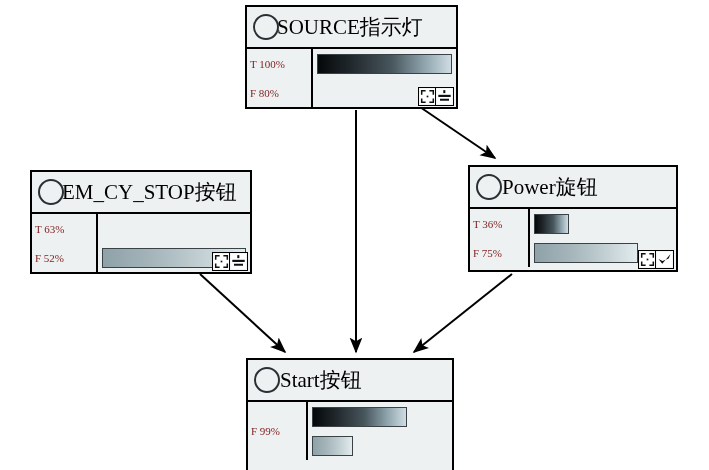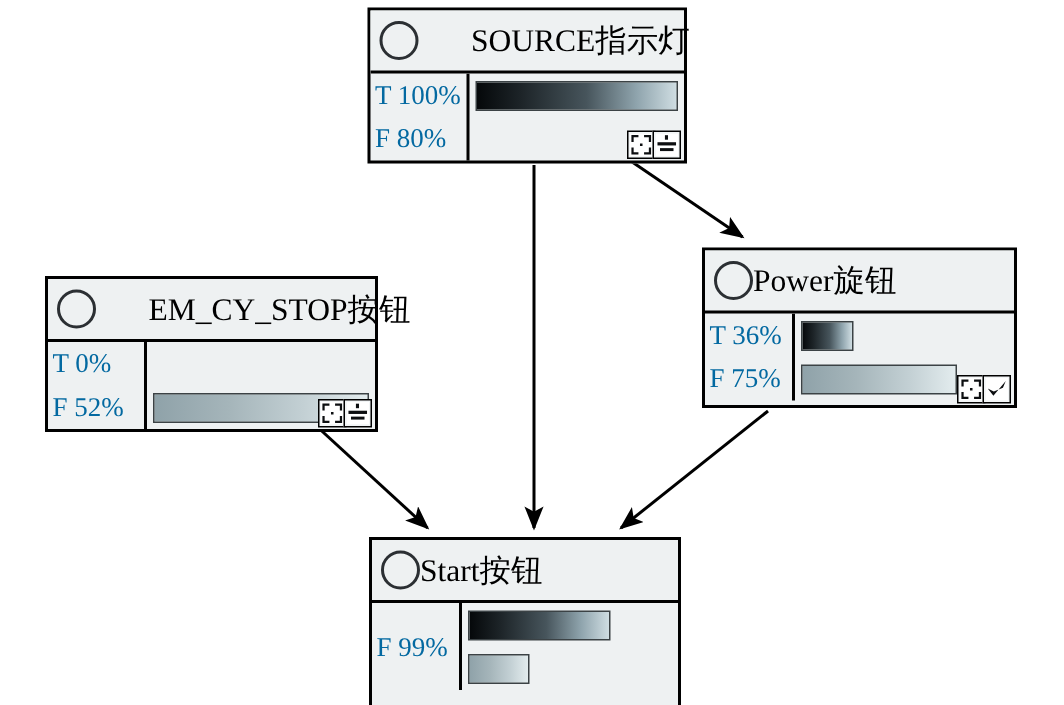--- a/index.html
+++ b/index.html
@@ -37,40 +37,40 @@
     margin-left:2px;
   }
   .node-title{
     flex:1 1 auto;
     font-size:21px;
     line-height:22px;
     color:#000;
     white-space:nowrap;
     letter-spacing:0px;
   }
-  .node-title.tight{ text-align:left; margin-left:-2px;padding-left:37px; }
+  .node-title.tight{ text-align:left; margin-left:-2px; }
 
   .node-body{
     display:flex;
     height:58px;
     box-sizing:border-box;
   }
   .labels{
     width:60px;flex:0 0 auto;
     border-right:2px solid #000;
     box-sizing:border-box;
     display:flex;flex-direction:column;
   }
   .labels.wide{width:66px;}
   .labels .lab{
     flex:1 1 50%;
     display:flex;align-items:center;
-    font-size:18px;
+    font-size:11px;
     padding-left:3px;
-    color:#0369a1;
+    color:#7f1d1d;
     white-space:nowrap;
   }
   .bars{
     flex:1 1 auto;
     display:flex;flex-direction:column;
     position:relative;
     box-sizing:border-box;
   }
   .barrow{
     flex:1 1 50%;
@@ -153,28 +153,28 @@
           <div class="cicon">
             <svg width="15" height="15" viewBox="0 0 16 16">
               <rect x="0" y="0" width="16" height="16" fill="#ffffff"></rect>
               <rect x="6.7" y="1.2" width="2.2" height="3.2" fill="#0d0f11"></rect>
               <rect x="1.4" y="6.2" width="13.2" height="2.3" fill="#0d0f11"></rect>
               <rect x="3.2" y="10.4" width="9.6" height="2.1" fill="#0d0f11"></rect>
             </svg>
           </div>
         </div>
       </div>
-      <div class="node" style="left: 30px; top: 184px; width: 222px; height: 104px;">
+      <div class="node" style="left: 30px; top: 170px; width: 222px; height: 104px;">
         <div class="node-header">
           <div class="circle-icon"></div>
           <div class="node-title tight">EM_CY_STOP按钮</div>
         </div>
         <div class="node-body">
           <div class="labels wide">
-            <div class="lab">T 0%</div>
+            <div class="lab">T 63%</div>
             <div class="lab">F 52%</div>
           </div>
           <div class="bars">
             <div class="barrow"></div>
             <div class="barrow">
               <div class="bar f" style="width: 100%;"></div>
             </div>
           </div>
         </div>
         <div class="corner-icons">

